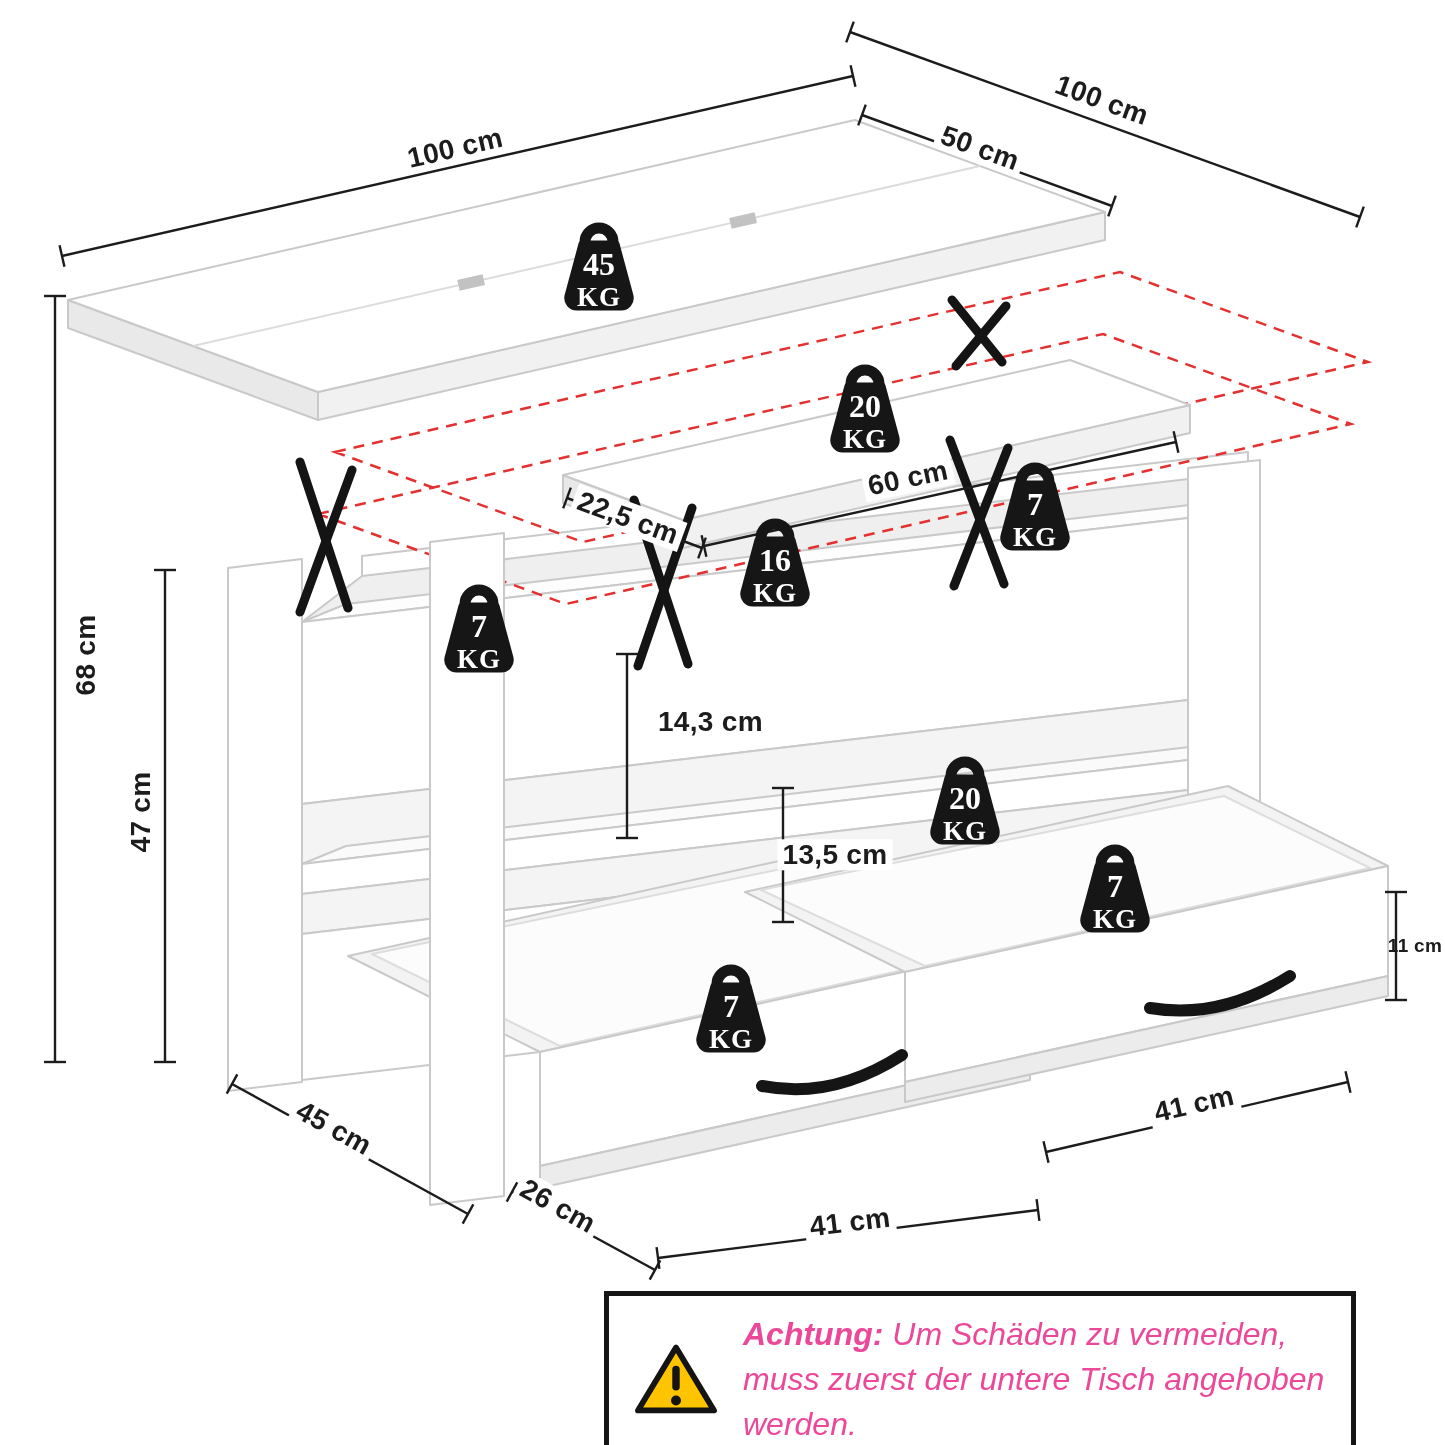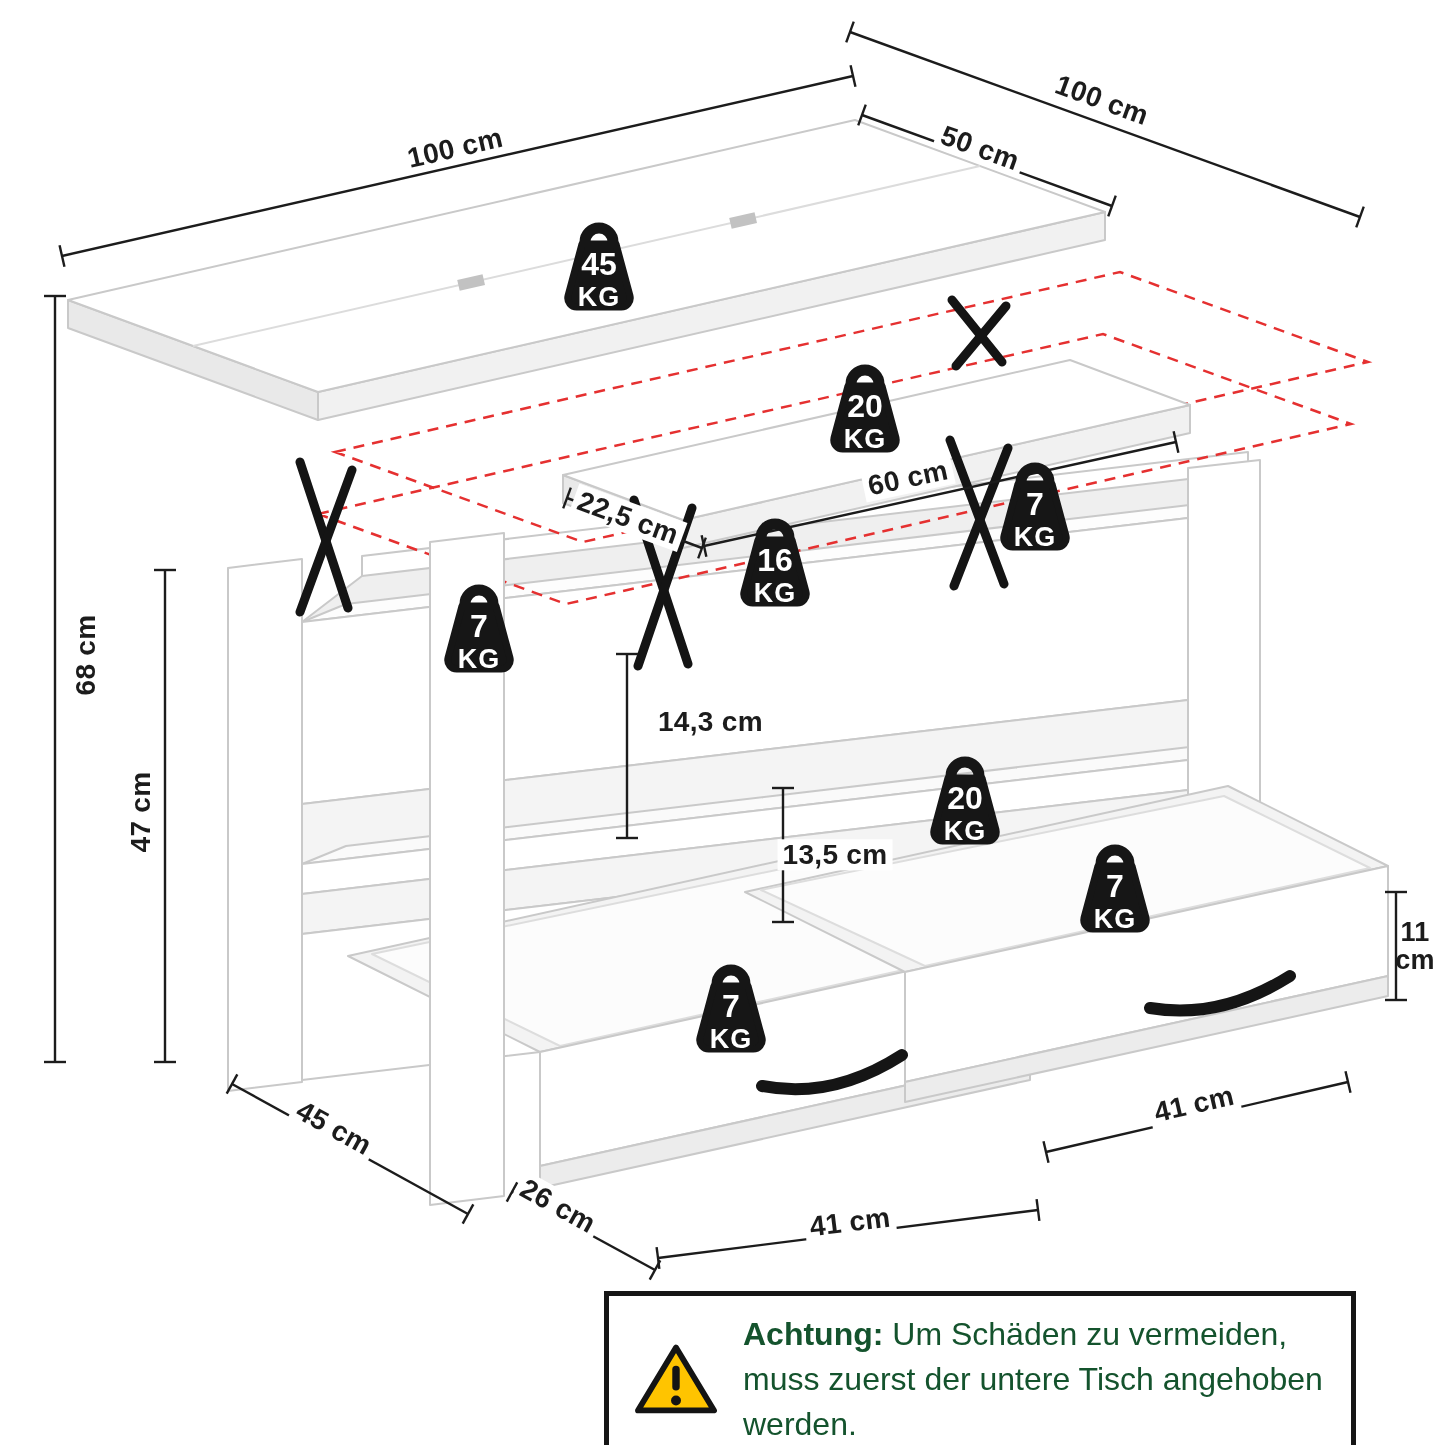--- a/index.html
+++ b/index.html
@@ -11,35 +11,35 @@
   
   .dim{
     position:absolute;transform:translate(-50%,-50%) rotate(var(--r,0deg));
     font-size:28px;font-weight:700;letter-spacing:.3px;color:#1c1c1c;
     white-space:nowrap;background:#ffffff;padding:1px 5px;line-height:1.05;
   }
   .dim.nobg{background:none;margin-left:8px;}
   .dim.leftanchor{transform:translate(0,-50%) rotate(var(--r,0deg));}
   .dim.vstack{white-space:normal;width:56px;text-align:center;background:none;padding:0;}
   
-  .kb{position:absolute;width:94px;height:104px;}
+  .kb{position:absolute;width:94px;height:104px;font-family:Liberation Serif, serif;}
   .kb svg{position:absolute;inset:0;width:100%;height:100%;}
   .kb-h{fill:none;stroke:#161616;stroke-width:11;}
   .kb-b{fill:#161616;stroke:#161616;stroke-width:7;stroke-linejoin:round;}
   .kb-t{position:absolute;left:0;right:0;top:38px;text-align:center;color:#ffffff;font-weight:700;}
   .kb-v{font-size:32px;line-height:1;}
   .kb-u{font-size:27px;line-height:1;margin-top:4px;letter-spacing:1px;}
   
   .warn{
     position:absolute;left:604px;top:1291px;width:752px;box-sizing:border-box;
     border:5px solid #151515;background:#ffffff;display:flex;align-items:center;
     gap:24px;padding:16px 24px;
   }
   .warn-icon{width:86px;height:78px;flex:0 0 auto;}
-  .warn-text{font-size:32px;line-height:1.4;color:#14532d;max-width:600px;}
+  .warn-text{font-size:32px;line-height:1.4;color:#ec4899;max-width:600px;font-style:italic;}
   .warn-text b{font-weight:700;}
 </style>
 </head>
 <body>
 
 <div class="canvas">
 
   <svg class="art" viewBox="0 0 1445 1445" aria-hidden="true">
 
     <g stroke="#c9c9c9" stroke-width="2" fill="#ffffff" stroke-linejoin="round">
@@ -159,21 +159,21 @@
   <div class="dim" style="left:86px;top:655px;--r:-90deg">68 cm</div>
   <div class="dim" style="left:141px;top:812px;--r:-90deg">47 cm</div>
   <div class="dim" style="left:628px;top:518px;--r:20deg">22,5 cm</div>
   <div class="dim" style="left:908px;top:478px;--r:-12deg">60 cm</div>
   <div class="dim leftanchor nobg" style="left:645px;top:722px">14,3 cm</div>
   <div class="dim" style="left:835px;top:855px">13,5 cm</div>
   <div class="dim" style="left:334px;top:1128px;--r:29deg">45 cm</div>
   <div class="dim" style="left:558px;top:1206px;--r:29deg">26 cm</div>
   <div class="dim" style="left:850px;top:1222px;--r:-7deg">41 cm</div>
   <div class="dim" style="left:1194px;top:1104px;--r:-13deg">41 cm</div>
-  <div class="dim vstack" style="left:1415px;top:946px;transform:translate(-50%,-50%);font-size:27px">11 cm</div>
+  <div class="dim vstack" style="left:1415px;top:946px;transform:translate(-50%,-50%);font-size:19px">11 cm</div>
 
   <div class="kb" style="left:552px;top:210px">
     <svg viewBox="0 0 94 104">
         <path class="kb-h" d="M33 40 v-8 a14 14 0 0 1 28 0 v8"></path>
         <path class="kb-b" d="M30 34 h34 l14 52 a9 9 0 0 1 -9 11 H25 a9 9 0 0 1 -9 -11 z"></path>
       </svg>
     <div class="kb-t">
         <div class="kb-v">45</div>
         <div class="kb-u">KG</div>
       </div>

